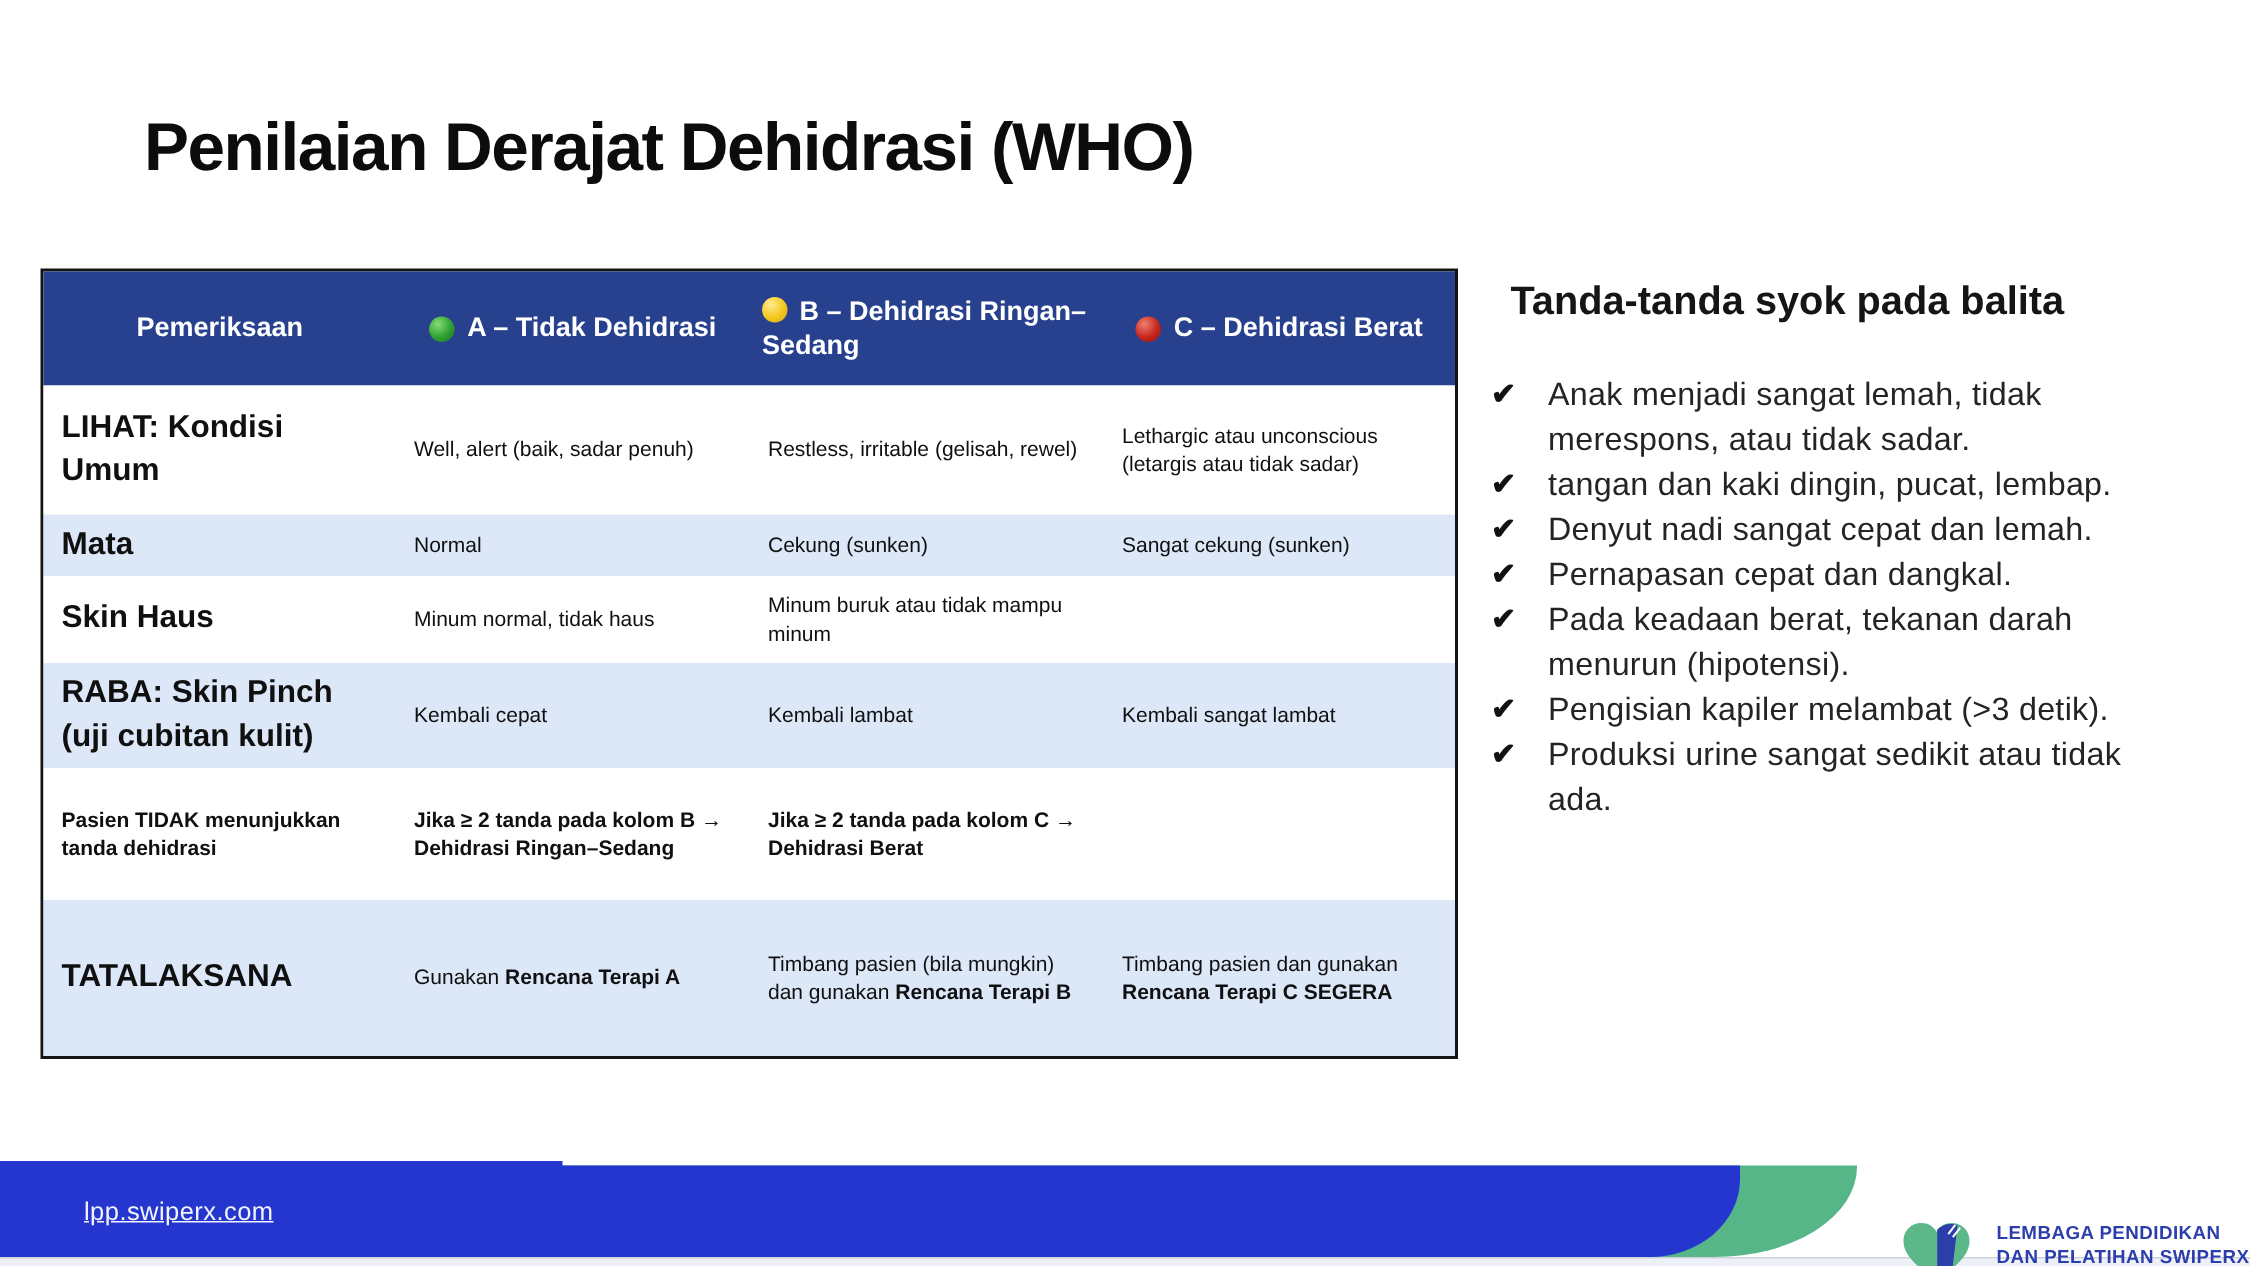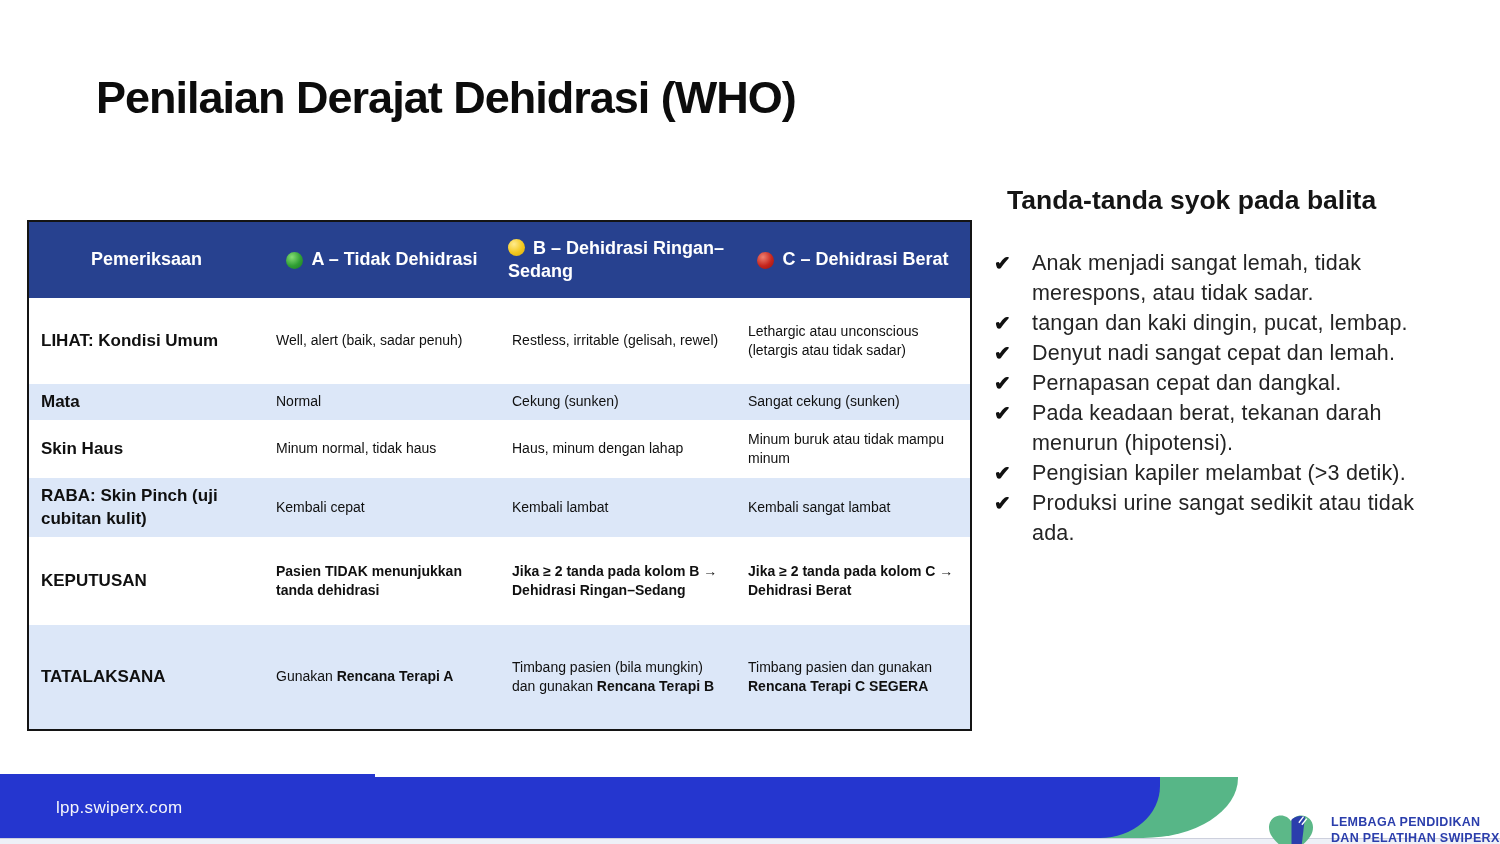--- a/index.html
+++ b/index.html
@@ -4,56 +4,56 @@
 <style>
   html,body{margin:0;padding:0;background:#ffffff;}
   .slide{position:relative;width:1500px;height:844px;background:#ffffff;overflow:hidden;
          font-family:"Liberation Sans",sans-serif;color:#111;}
 
   
   .slide-title{position:absolute;left:96px;top:72px;margin:0;font-size:45px;font-weight:bold;
                color:#0c0c0c;letter-spacing:-1px;}
 
   
-  .dtable{position:absolute;left:27px;top:179px;width:941px;border:2px solid #141414;background:#fff;margin-top:41px;}
+  .dtable{position:absolute;left:27px;top:179px;width:941px;border:2px solid #141414;background:#fff;}
   .thead{display:grid;grid-template-columns:235px 236px 236px 1fr;background:#27418f;color:#fff;
          font-weight:bold;min-height:76px;}
   .th{display:flex;align-items:center;justify-content:center;text-align:center;
       font-size:18px;line-height:1.3;padding:4px 8px;}
   .th-wrap{text-align:left;}
   .dot{display:inline-block;width:17px;height:17px;border-radius:50%;margin-right:8px;
        vertical-align:-2px;flex:0 0 auto;}
   .dot-a{background:radial-gradient(circle at 35% 30%,#86dd74,#2e9e33 55%,#1c7a23);}
   .dot-b{background:radial-gradient(circle at 35% 30%,#ffeb8e,#f3c81d 55%,#d5a90e);}
   .dot-c{background:radial-gradient(circle at 35% 30%,#ef8070,#c5251d 55%,#951511);}
 
   .trow{display:grid;grid-template-columns:235px 236px 236px 1fr;background:#fff;}
   .trow.shade{background:#dce7f8;}
   .tc{display:flex;align-items:center;padding:6px 14px 6px 12px;font-size:14px;
       line-height:1.38;color:#101010;}
-  .tc.lbl{font-weight:bold;font-size:17px;}
+  .tc.lbl{font-weight:bold;font-size:21px;}
   .bold{font-weight:bold;}
   .r1{min-height:86px;} .r2{min-height:36px;} .r3{min-height:58px;}
   .r4{min-height:58px;} .r5{min-height:88px;} .r6{min-height:104px;}
 
   
   .panel-title{position:absolute;left:1007px;top:185px;margin:0;font-size:26.5px;
                font-weight:bold;color:#151515;}
   .checklist{position:absolute;left:994px;top:248px;width:462px;list-style:none;margin:0;padding:0;}
   .checklist li{display:flex;align-items:flex-start;font-size:21.5px;line-height:30px;
                 color:#242424;letter-spacing:0.2px;}
   .chk{flex:0 0 38px;width:38px;font-size:20px;font-weight:bold;color:#111;}
 
   
   .f-green{position:absolute;left:0;top:777px;width:1238px;height:61px;background:#57b687;
            border-bottom-right-radius:95px 60px;}
   .f-blue{position:absolute;left:0;top:777px;width:1160px;height:61px;background:#2536cf;
           border-bottom-right-radius:60px 52px;}
   .f-step{position:absolute;left:0;top:774px;width:375px;height:8px;background:#2536cf;}
-  .f-url{position:absolute;left:56px;top:798px;font-size:17px;color:#f4f5fb;letter-spacing:0.3px;}
+  .f-url{position:absolute;left:56px;top:798px;font-size:17px;color:#f4f5fb;letter-spacing:0.3px;text-decoration:underline;}
   .f-bottom{position:absolute;left:0;top:838px;width:1500px;height:6px;background:#eef0f7;
             border-top:1px solid #cdd0dd;}
   .logo{position:absolute;left:1268px;top:814px;display:flex;align-items:flex-start;gap:17px;}
   .logo-text{font-size:12.5px;font-weight:bold;color:#2b3eac;line-height:16px;letter-spacing:0.3px;}
 </style>
 </head>
 <body>
 
 <div class="slide">
 
@@ -108,46 +108,40 @@
     </div>
 
     <div class="trow r3">
       <div class="tc lbl">
           <span>Skin Haus</span>
         </div>
       <div class="tc">
           <span>Minum normal, tidak haus</span>
         </div>
       <div class="tc">
-          <span>Haus, minum dengan lahap</span>
-        </div>
-      <div class="tc">
           <span>Minum buruk atau tidak mampu minum</span>
         </div>
     </div>
 
     <div class="trow shade r4">
       <div class="tc lbl">
           <span>RABA: Skin Pinch (uji cubitan kulit)</span>
         </div>
       <div class="tc">
           <span>Kembali cepat</span>
         </div>
       <div class="tc">
           <span>Kembali lambat</span>
         </div>
       <div class="tc">
           <span>Kembali sangat lambat</span>
         </div>
     </div>
 
     <div class="trow r5">
-      <div class="tc lbl">
-          <span>KEPUTUSAN</span>
-        </div>
       <div class="tc bold">
           <span>Pasien TIDAK menunjukkan tanda dehidrasi</span>
         </div>
       <div class="tc bold">
           <span>Jika ≥ 2 tanda pada kolom B → Dehidrasi Ringan–Sedang</span>
         </div>
       <div class="tc bold">
           <span>Jika ≥ 2 tanda pada kolom C → Dehidrasi Berat</span>
         </div>
     </div>

